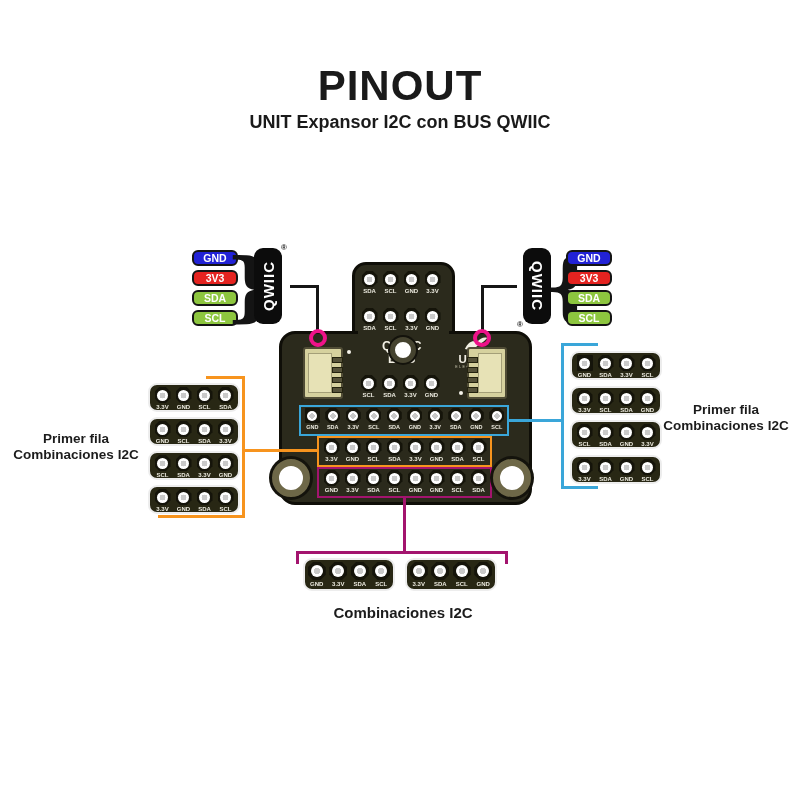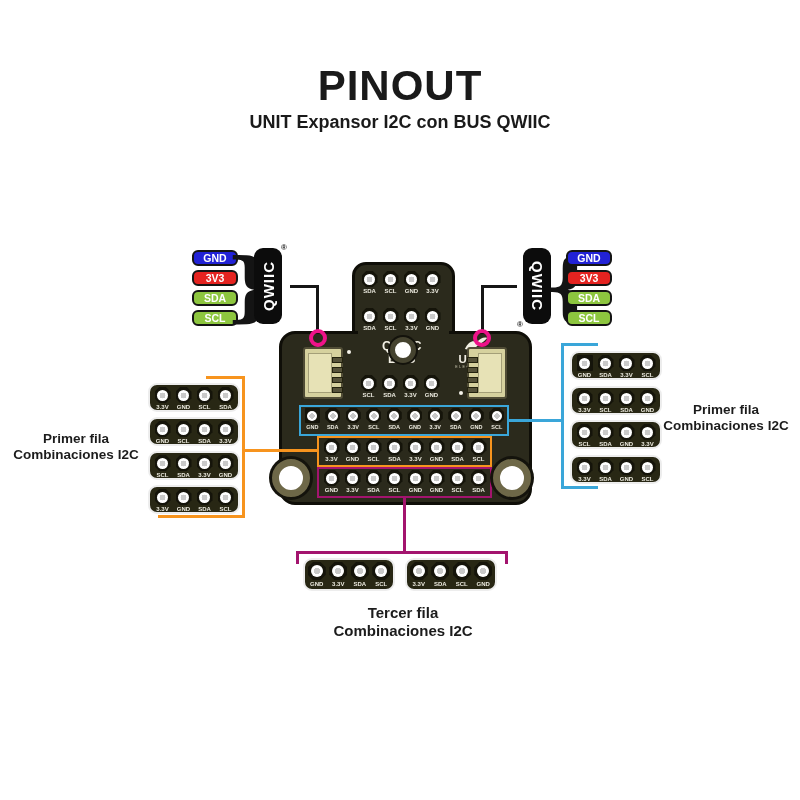--- a/index.html
+++ b/index.html
@@ -702,17 +702,16 @@
 
   <div class="caption" style="left:0px;top:431px;width:152px;">
     <div>Primer fila</div>
     <div>Combinaciones I2C</div>
   </div>
   <div class="caption" style="left:650px;top:402px;width:152px;">
     <div>Primer fila</div>
     <div>Combinaciones I2C</div>
   </div>
   <div class="caption lg" style="left:313px;top:604px;width:180px;">
-    <div>Tercer fila</div>
     <div>Combinaciones I2C</div>
   </div>
 
 </div>
 
 </body></html>

